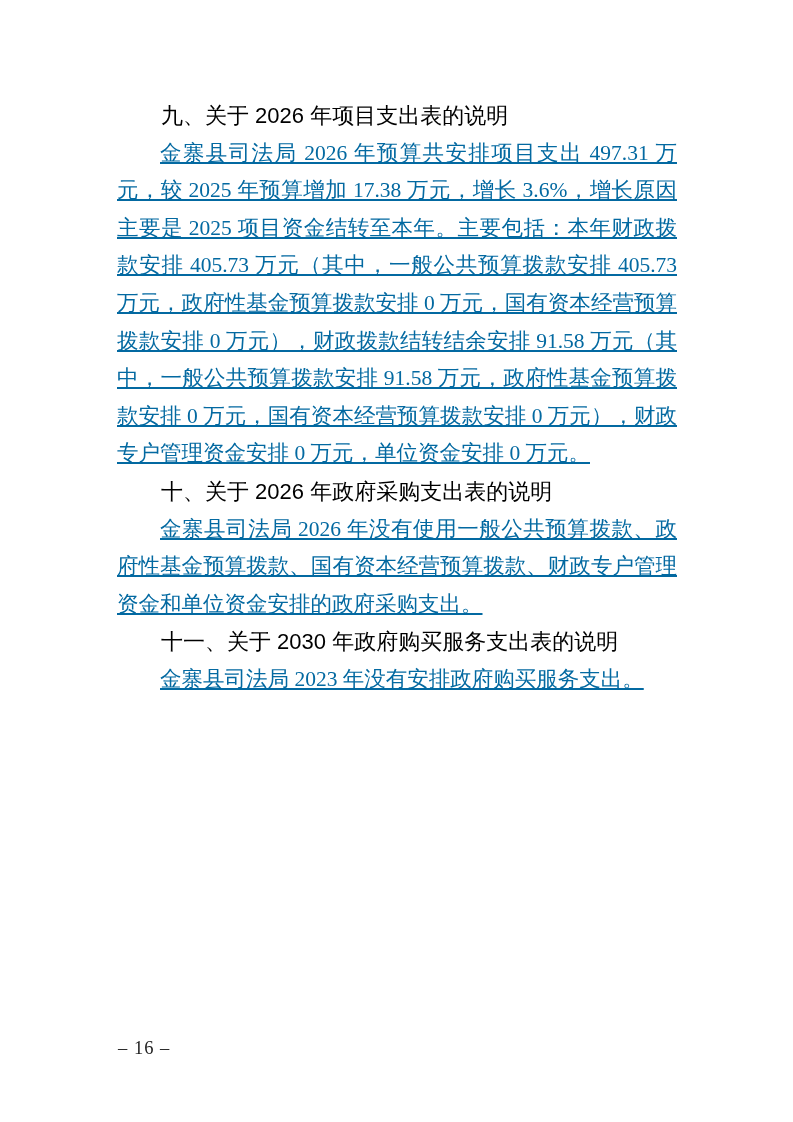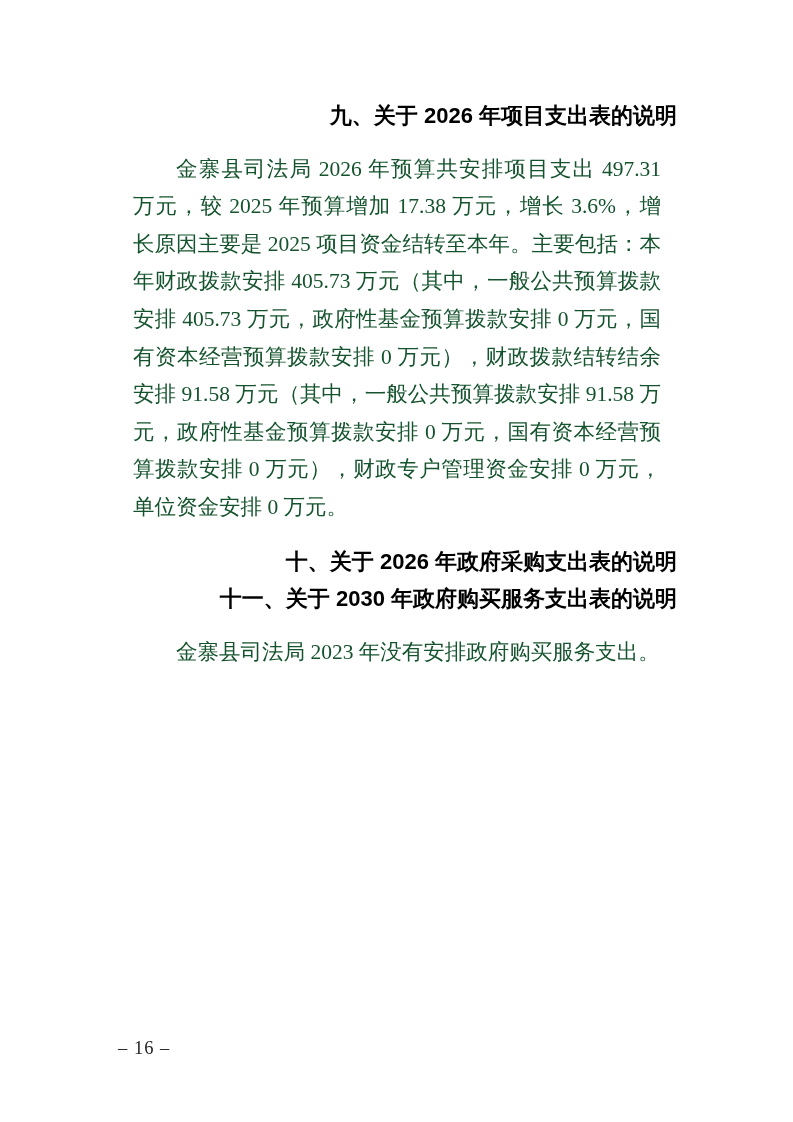--- a/index.html
+++ b/index.html
@@ -30,31 +30,32 @@
   }
   .doc section {
     margin: 0;
     padding: 0;
   }
   .doc h2 {
     margin: 0;
     padding: 0;
     font-size: 22px;
     line-height: 37.6px;
-    font-weight: 700;
+    font-weight: 400;
     font-family: "Liberation Sans", "DejaVu Sans", sans-serif;
     text-indent: 2em;
-    text-align: right;
+    text-align: left;
     color: #000000;
   }
   .doc p {
-    margin: 16px;
+    margin: 0;
     padding: 0;
     text-indent: 2em;
-    color: #14532d;
+    color: #0369a1;
+    text-decoration: underline;
   }
   .page-footer {
     position: absolute;
     left: 118px;
     top: 1036px;
     font-size: 18.5px;
     line-height: 24px;
     color: #222222;
     font-family: "Liberation Serif", "DejaVu Serif", serif;
     letter-spacing: 1px;
@@ -66,20 +67,21 @@
 <div class="page">
   <main class="doc">
 
     <section>
       <h2>九、关于 2026 年项目支出表的说明</h2>
       <p>金寨县司法局 2026 年预算共安排项目支出 497.31 万元，较 2025 年预算增加 17.38 万元，增长 3.6%，增长原因主要是 2025 项目资金结转至本年。主要包括：本年财政拨款安排 405.73 万元（其中，一般公共预算拨款安排 405.73 万元，政府性基金预算拨款安排 0 万元，国有资本经营预算拨款安排 0 万元），财政拨款结转结余安排 91.58 万元（其中，一般公共预算拨款安排 91.58 万元，政府性基金预算拨款安排 0 万元，国有资本经营预算拨款安排 0 万元），财政专户管理资金安排 0 万元，单位资金安排 0 万元。</p>
     </section>
 
     <section>
       <h2>十、关于 2026 年政府采购支出表的说明</h2>
+      <p>金寨县司法局 2026 年没有使用一般公共预算拨款、政府性基金预算拨款、国有资本经营预算拨款、财政专户管理资金和单位资金安排的政府采购支出。</p>
     </section>
 
     <section>
       <h2>十一、关于 2030 年政府购买服务支出表的说明</h2>
       <p>金寨县司法局 2023 年没有安排政府购买服务支出。</p>
     </section>
 
     <section>
     </section>
 

